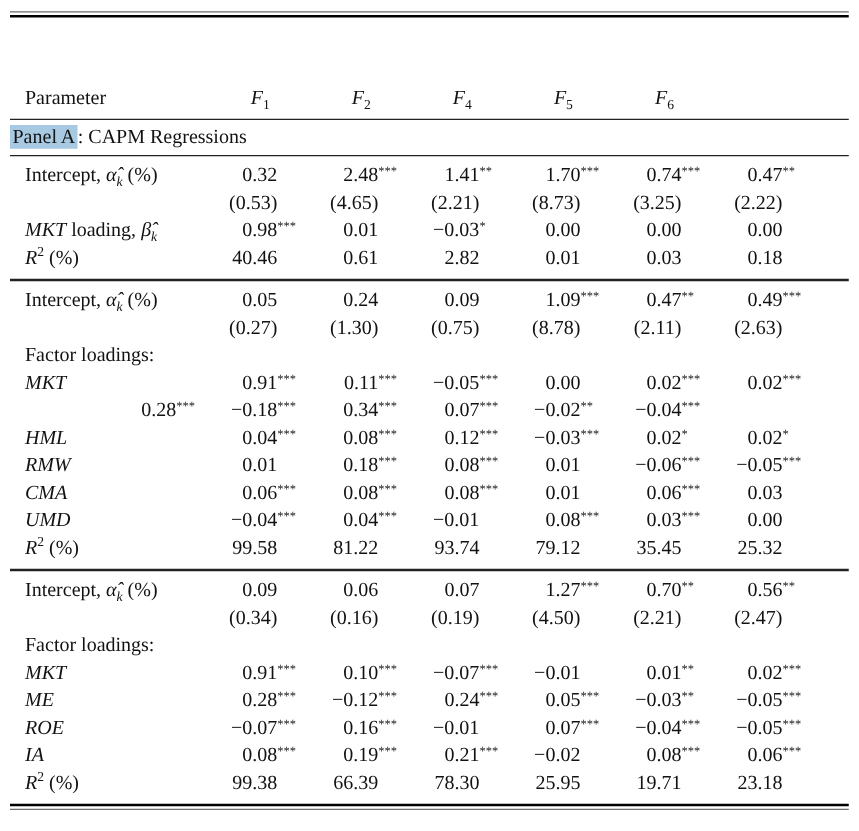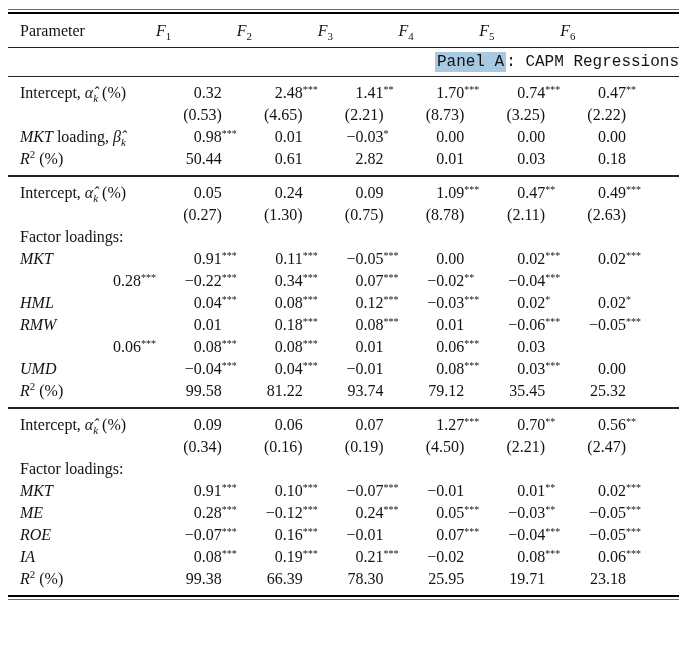--- a/index.html
+++ b/index.html
@@ -14,53 +14,50 @@
   .rule-double-top{height:2px;border-top:1px solid #6e6e6e;border-bottom:2px solid #000;}
   .rule-double-bottom{height:2px;border-top:2px solid #000;border-bottom:1px solid #6e6e6e;}
   .row{
     display:grid;
     grid-template-columns:148px repeat(6,1fr);
     padding-right:38px;
     align-items:baseline;
     height:22px;line-height:22px;
     white-space:nowrap;
   }
-  .header-row{height:33px;line-height:33px;}
+  .header-row{height:33px;line-height:33px;margin-top:48px;}
   .lbl{padding-left:12px;}
   .cell{display:flex;justify-content:flex-end;align-items:baseline;}
-  .hcell{display:flex;padding-right:21px;}
+  .hcell{display:flex;justify-content:flex-end;padding-right:21px;}
   .num{text-align:right;}
   .stars{
     display:inline-block;width:15px;text-align:left;
     font-size:10px;position:relative;top:-5px;letter-spacing:0px;
   }
   .it{font-style:italic;}
   sub{font-size:68%;line-height:0;}
   sup{font-size:68%;line-height:0;}
-  .ptitle-row{height:28px;line-height:28px;text-align:right;font-family:Liberation Mono, monospace;}
+  .ptitle-row{height:28px;line-height:28px;text-align:left;}
   .hl{padding:1px 2px;}
   .pbody{padding:5px 0;}
 </style>
 </head>
 <body>
 
 <div class="table">
   <div class="rule-double-top"></div>
   <div class="row header-row" id="header-row">
     <div class="lbl">Parameter</div>
   <div class="hcell">
         <span><span class="it">F</span><sub>1</sub></span>
       </div>
       <div class="hcell">
         <span><span class="it">F</span><sub>2</sub></span>
       </div>
       <div class="hcell">
-        <span><span class="it">F</span><sub>3</sub></span>
-      </div>
-      <div class="hcell">
         <span><span class="it">F</span><sub>4</sub></span>
       </div>
       <div class="hcell">
         <span><span class="it">F</span><sub>5</sub></span>
       </div>
       <div class="hcell">
         <span><span class="it">F</span><sub>6</sub></span>
       </div>
     </div>
   <div class="rule"></div>
@@ -146,21 +143,21 @@
               <span class="stars"></span>
             </div>
             <div class="cell">
               <span class="num">0.00</span>
               <span class="stars"></span>
             </div>
           </div>
           <div class="row">
             <div class="lbl"><span class="it">R</span><sup>2</sup><span> (%)</span></div>
             <div class="cell">
-              <span class="num">50.44</span>
+              <span class="num">40.46</span>
               <span class="stars"></span>
             </div>
             <div class="cell">
               <span class="num">0.61</span>
               <span class="stars"></span>
             </div>
             <div class="cell">
               <span class="num">2.82</span>
               <span class="stars"></span>
             </div>
@@ -266,21 +263,21 @@
               <span class="num">0.02</span>
               <span class="stars">***</span>
             </div>
           </div>
           <div class="row">
             <div class="cell">
               <span class="num">0.28</span>
               <span class="stars">***</span>
             </div>
             <div class="cell">
-              <span class="num">−0.22</span>
+              <span class="num">−0.18</span>
               <span class="stars">***</span>
             </div>
             <div class="cell">
               <span class="num">0.34</span>
               <span class="stars">***</span>
             </div>
             <div class="cell">
               <span class="num">0.07</span>
               <span class="stars">***</span>
             </div>
@@ -341,20 +338,21 @@
             <div class="cell">
               <span class="num">−0.06</span>
               <span class="stars">***</span>
             </div>
             <div class="cell">
               <span class="num">−0.05</span>
               <span class="stars">***</span>
             </div>
           </div>
           <div class="row">
+            <div class="lbl"><span class="it">CMA</span></div>
             <div class="cell">
               <span class="num">0.06</span>
               <span class="stars">***</span>
             </div>
             <div class="cell">
               <span class="num">0.08</span>
               <span class="stars">***</span>
             </div>
             <div class="cell">
               <span class="num">0.08</span>

